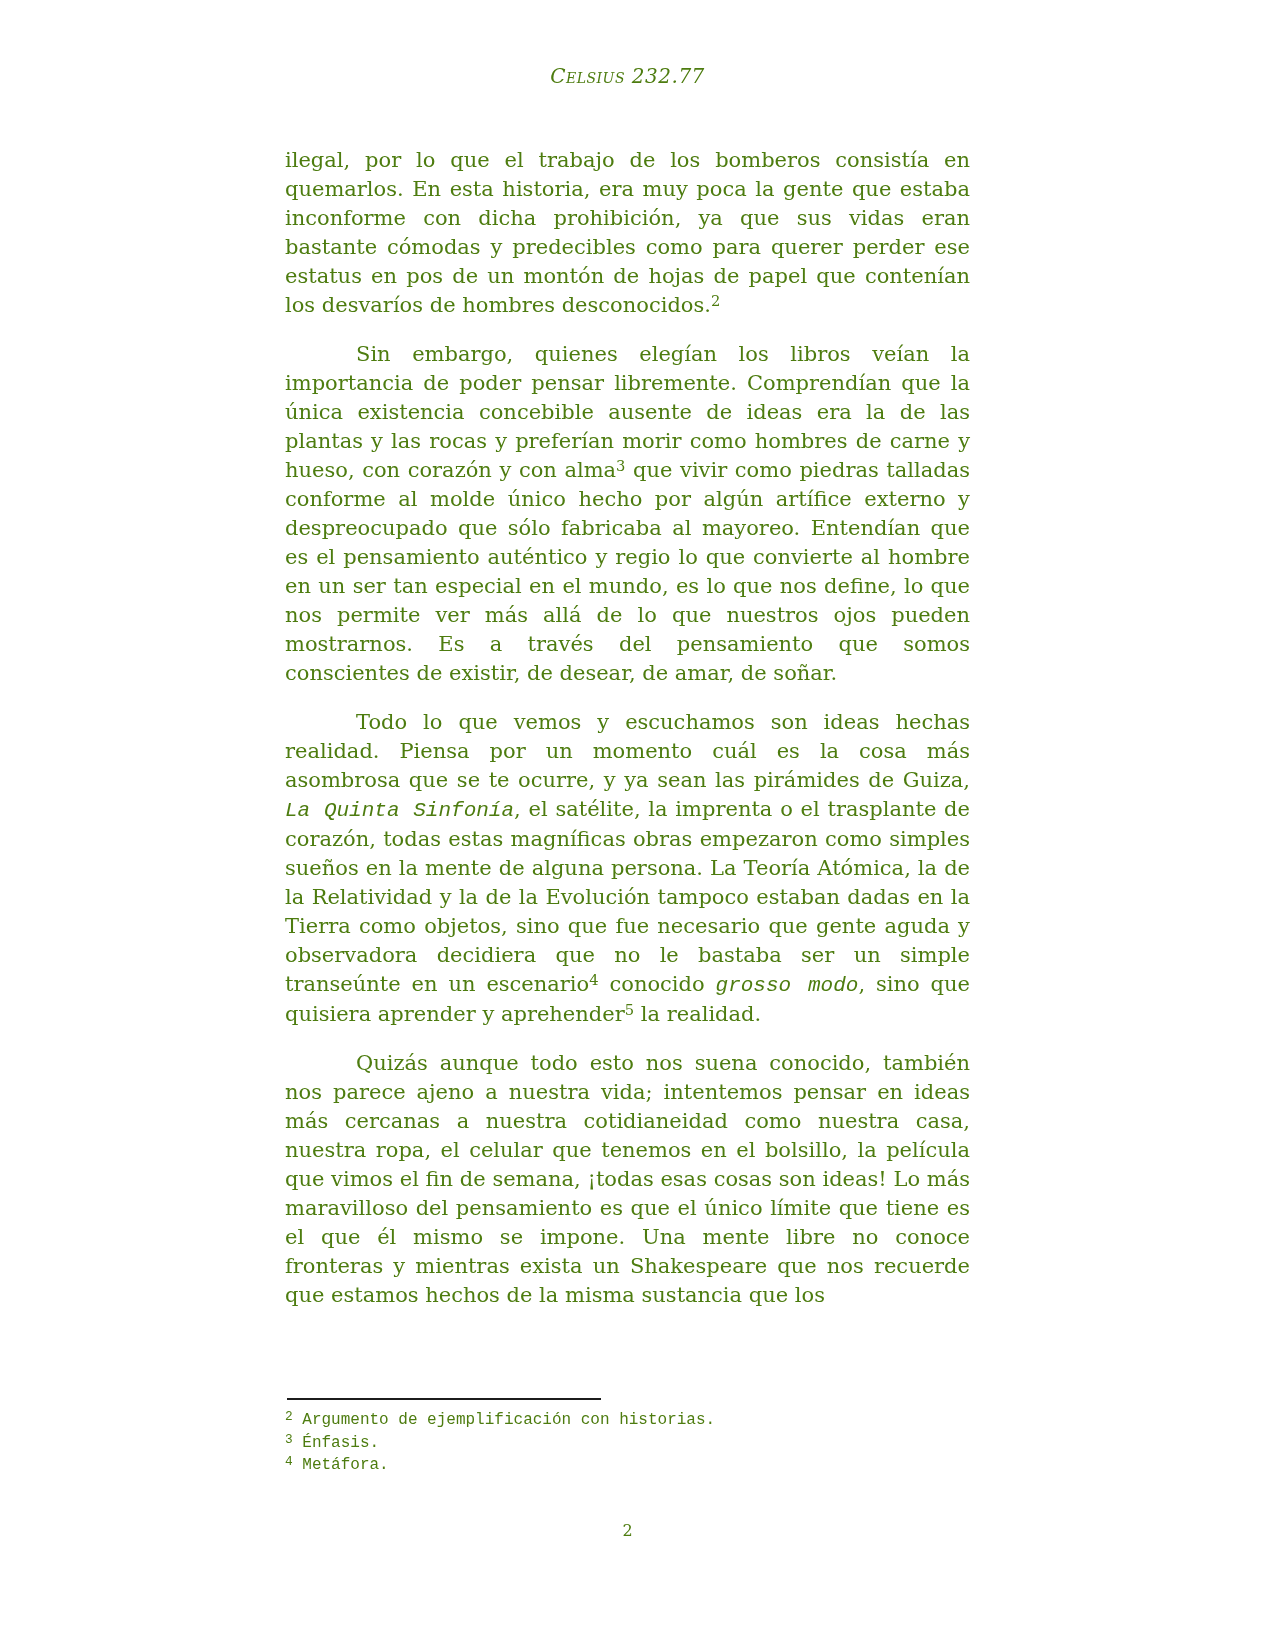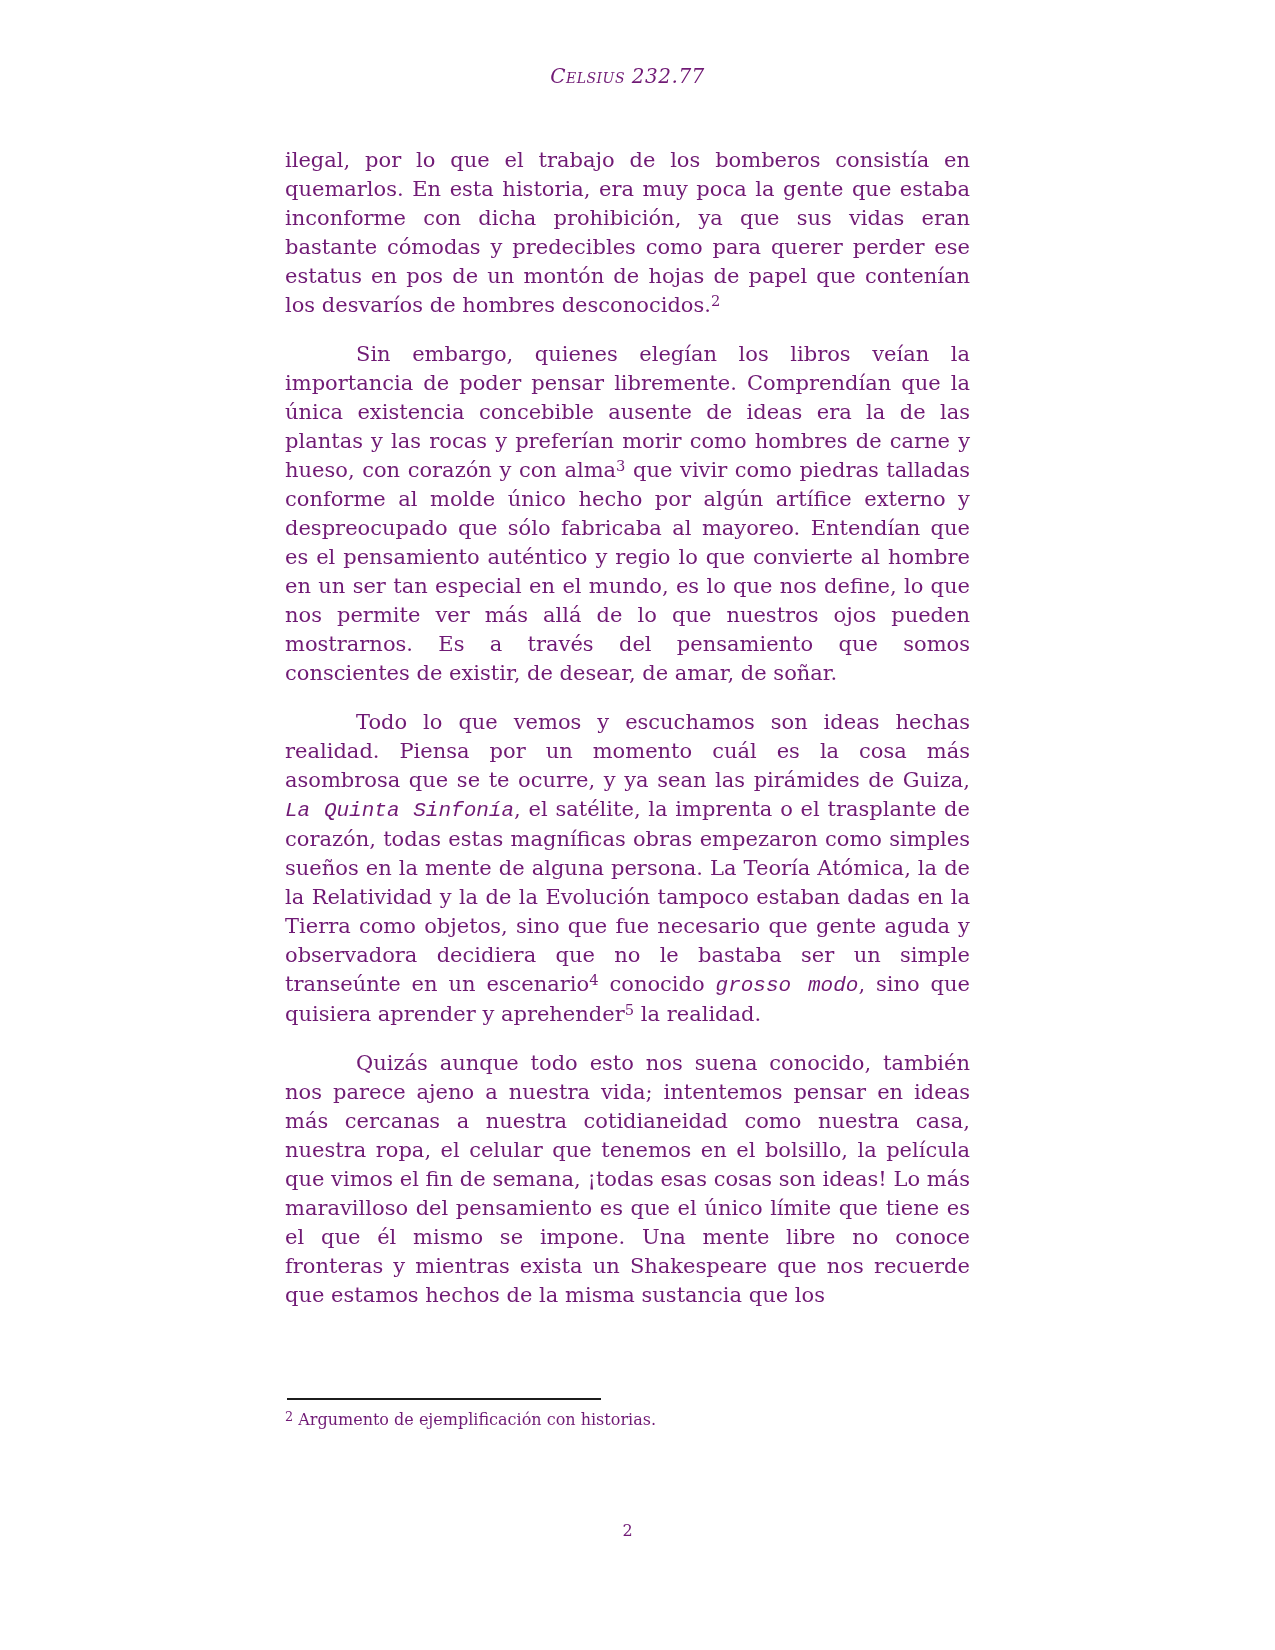--- a/index.html
+++ b/index.html
@@ -6,21 +6,21 @@
     margin: 0;
     padding: 0;
     background: #ffffff;
   }
   .page {
     position: relative;
     width: 1275px;
     height: 1650px;
     background: #ffffff;
     font-family: "DejaVu Serif", "Liberation Serif", serif;
-    color: #701a75;
+    color: #4d7c0f;
     overflow: hidden;
   }
   .running-header {
     position: absolute;
     left: 285px;
     top: 64px;
     width: 685px;
     text-align: center;
     font-size: 20px;
     font-style: italic;
@@ -63,20 +63,21 @@
     background: #1c1c1c;
   }
   .footnotes {
     position: absolute;
     left: 285px;
     top: 1409px;
     width: 685px;
     font-size: 16px;
     line-height: 22.5px;
     text-align: left;
+    font-family: Liberation Mono, monospace;
   }
   .footnotes sup.fnref {
     font-size: 80%;
     top: -0.3em;
   }
   .page-number {
     position: absolute;
     left: 285px;
     top: 1521px;
     width: 685px;
@@ -97,17 +98,19 @@
       <p class=""><span>ilegal, por lo que el trabajo de los bomberos consistía en quemarlos. En esta historia, era muy poca la gente que estaba inconforme con dicha prohibición, ya que sus vidas eran bastante cómodas y predecibles como para querer perder ese estatus en pos de un montón de hojas de papel que contenían los desvaríos de hombres desconocidos.</span><sup class="fnref">2</sup></p>
       <p class="indent"><span>Sin embargo, quienes elegían los libros veían la importancia de poder pensar libremente. Comprendían que la única existencia concebible ausente de ideas era la de las plantas y las rocas y preferían morir como hombres de carne y hueso, con corazón y con alma</span><sup class="fnref">3</sup><span> que vivir como piedras talladas conforme al molde único hecho por algún artífice externo y despreocupado que sólo fabricaba al mayoreo. Entendían que es el pensamiento auténtico y regio lo que convierte al hombre en un ser tan especial en el mundo, es lo que nos define, lo que nos permite ver más allá de lo que nuestros ojos pueden mostrarnos. Es a través del pensamiento que somos conscientes de existir, de desear, de amar, de soñar.</span></p>
       <p class="indent"><span>Todo lo que vemos y escuchamos son ideas hechas realidad. Piensa por un momento cuál es la cosa más asombrosa que se te ocurre, y ya sean las pirámides de Guiza, </span><span class="italic">La Quinta Sinfonía</span><span>, el satélite, la imprenta o el trasplante de corazón, todas estas magníficas obras empezaron como simples sueños en la mente de alguna persona. La Teoría Atómica, la de la Relatividad y la de la Evolución tampoco estaban dadas en la Tierra como objetos, sino que fue necesario que gente aguda y observadora decidiera que no le bastaba ser un simple transeúnte en un escenario</span><sup class="fnref">4</sup><span> conocido </span><span class="italic">grosso modo</span><span>, sino que quisiera aprender y aprehender</span><sup class="fnref">5</sup><span> la realidad.</span></p>
       <p class="indent"><span>Quizás aunque todo esto nos suena conocido, también nos parece ajeno a nuestra vida; intentemos pensar en ideas más cercanas a nuestra cotidianeidad como nuestra casa, nuestra ropa, el celular que tenemos en el bolsillo, la película que vimos el fin de semana, ¡todas esas cosas son ideas! Lo más maravilloso del pensamiento es que el único límite que tiene es el que él mismo se impone. Una mente libre no conoce fronteras y mientras exista un Shakespeare que nos recuerde que estamos hechos de la misma sustancia que los</span></p>
     </div>
 
   <div class="footnote-sep"></div>
 
   <div class="footnotes">
       <div class="footnote"><sup class="fnref">2</sup> Argumento de ejemplificación con historias.</div>
+      <div class="footnote"><sup class="fnref">3</sup> Énfasis.</div>
+      <div class="footnote"><sup class="fnref">4</sup> Metáfora.</div>
     </div>
 
   <div class="page-number">2</div>
 
 </div>
 
 </body></html>

